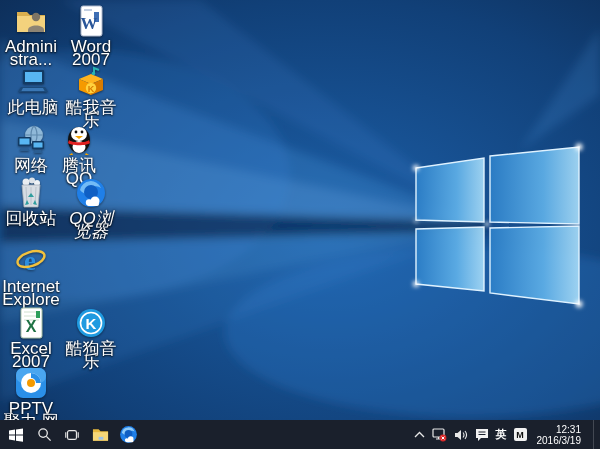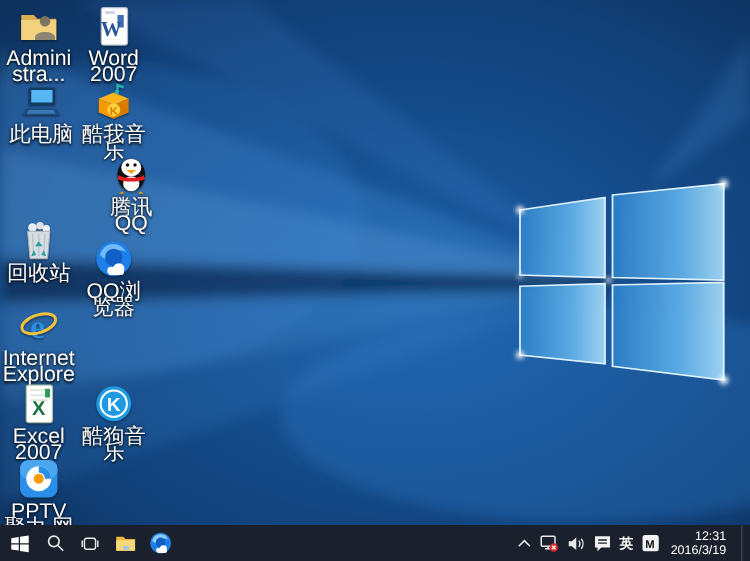--- a/index.html
+++ b/index.html
@@ -119,22 +119,35 @@
       <path d="M5 14l12 5v11l-12-5z" fill="#f59a00"></path>
       <path d="M29 14l-12 5v11l12-5z" fill="#d97c00"></path>
       <circle cx="17" cy="23" r="5.2" fill="#ffd23e"></circle>
       <text x="17" y="27" font-size="9" font-weight="bold" fill="#d97c00" text-anchor="middle">K</text>
       <path d="M20 8v-5l5 2" stroke="#27b2b2" stroke-width="2" fill="none"></path>
       <circle cx="19.5" cy="8.5" r="1.8" fill="#27b2b2"></circle>
     </svg>
     <div class="lbl">酷我音乐</div>
   </div>
 
-
-  <div class="dicon" style="left:76px;top:123px;">
+  <div class="dicon" style="left:2px;top:123px;">
+    <svg class="glyph" viewBox="0 0 34 34">
+      <circle cx="20" cy="12" r="9" fill="#8fb8d8"></circle>
+      <path d="M11 12h18M20 3c-4 4-4 14 0 18M20 3c4 4 4 14 0 18" stroke="#5f89ad" stroke-width="1.2" fill="none"></path>
+      <rect x="4" y="14" width="13" height="9" rx="1" fill="#123a63"></rect>
+      <rect x="5.5" y="15.5" width="10" height="6" fill="#58b6f2"></rect>
+      <path d="M7 25h7l1.5 3H5.5z" fill="#2a5e93"></path>
+      <rect x="18" y="18" width="12" height="8" rx="1" fill="#123a63"></rect>
+      <rect x="19.5" y="19.5" width="9" height="5" fill="#58b6f2"></rect>
+      <path d="M21 27h6l1.5 3H19.5z" fill="#2a5e93"></path>
+    </svg>
+    <div class="lbl">网络</div>
+  </div>
+
+  <div class="dicon" style="left:50px;top:123px;">
     <svg class="glyph" viewBox="0 0 34 34">
       <ellipse cx="17" cy="17" rx="11" ry="13" fill="#111"></ellipse>
       <ellipse cx="17" cy="11" rx="8" ry="7" fill="#fff"></ellipse>
       <ellipse cx="17" cy="24" rx="6.5" ry="6" fill="#fff"></ellipse>
       <circle cx="14" cy="9" r="1.4" fill="#111"></circle>
       <circle cx="20" cy="9" r="1.4" fill="#111"></circle>
       <path d="M13 13h8l-4 3z" fill="#f5a300"></path>
       <path d="M7 17c2 3 18 3 20 0l1 3c-3 3-19 3-22 0z" fill="#e02020"></path>
       <path d="M10 30l-3 2h4zM24 30l3 2h-4z" fill="#f5a300"></path>
     </svg>
@@ -146,21 +159,21 @@
       <circle cx="12" cy="6" r="3.5" fill="#e9edf1"></circle>
       <circle cx="18" cy="4.5" r="3" fill="#dde3e9"></circle>
       <circle cx="23" cy="7" r="3" fill="#eef2f5"></circle>
       <path d="M8 9h18l-2 22H10z" fill="#d7dde3" stroke="#a9b2bc" stroke-width="0.8"></path>
       <path d="M12 11l1 18M17 11v18M22 11l-1 18" stroke="#b9c2cb" stroke-width="1"></path>
       <path d="M17 17l3 4h-6zM13 24l2 4-4 1zM21 24l2 5-4-1z" fill="#2f9e9e"></path>
     </svg>
     <div class="lbl">回收站</div>
   </div>
 
-  <div class="dicon" style="left:62px;top:190px;">
+  <div class="dicon" style="left:62px;top:176px;font-style:italic;">
     <svg class="glyph" viewBox="0 0 34 34">
       <circle cx="17" cy="17" r="14" fill="#1f7fe8"></circle>
       <path d="M6 14a11 11 0 0 1 21-2 8 8 0 0 0-13 6 11 11 0 0 1-8-4z" fill="#7cc2f7" opacity="0.9"></path>
       <circle cx="17" cy="16" r="7" fill="#0f5fc4"></circle>
       <circle cx="21" cy="25" r="4.5" fill="#fff"></circle>
       <circle cx="15" cy="26.5" r="3.2" fill="#fff"></circle>
       <rect x="13" y="26" width="12" height="4" rx="2" fill="#fff"></rect>
     </svg>
     <div class="lbl">QQ浏览器</div>
   </div>

